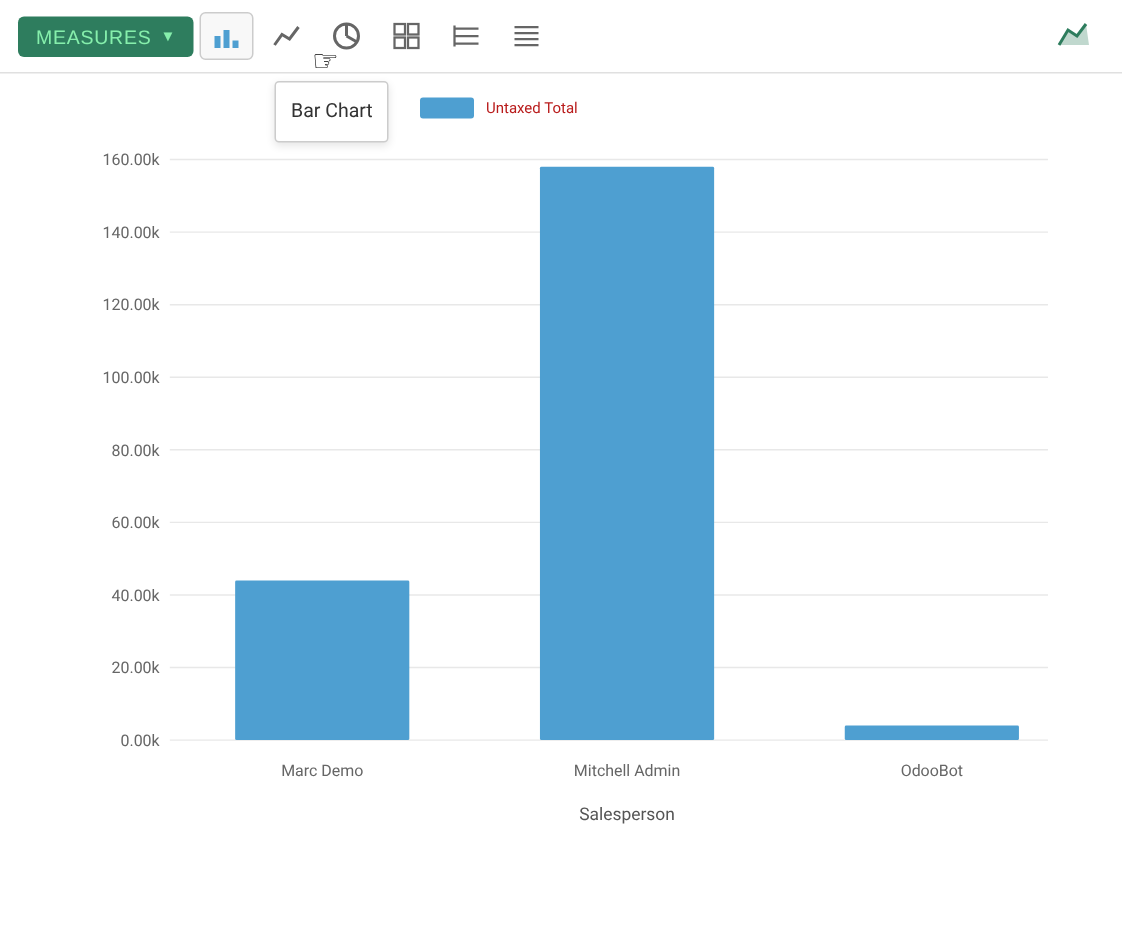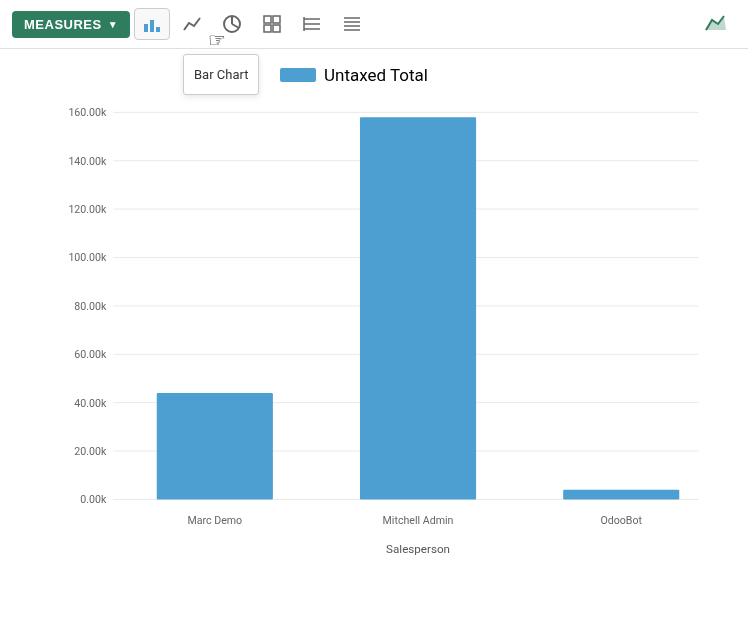--- a/index.html
+++ b/index.html
@@ -16,26 +16,26 @@
       display: flex;
       align-items: center;
       padding: 8px 12px;
       border-bottom: 1px solid #e0e0e0;
       gap: 4px;
       position: relative;
     }
 
     .measures-btn {
       background: #2e7d5e;
-      color: #ffffff;
+      color: #86efac;
       border: none;
       border-radius: 4px;
       padding: 6px 12px;
       font-size: 13px;
-      font-weight: bold;
+      font-weight: normal;
       cursor: pointer;
       display: flex;
       align-items: center;
       gap: 6px;
       letter-spacing: 0.5px;
     }
 
     .measures-btn .arrow {
       font-size: 10px;
     }
@@ -108,22 +108,22 @@
     }
 
     .legend-color {
       width: 36px;
       height: 14px;
       background: #4e9fd1;
       border-radius: 2px;
     }
 
     .legend-label {
-      font-size: 17px;
-      color: #000000;
+      font-size: 10px;
+      color: #b91c1c;
     }
 
     
     .chart-svg-container {
       position: relative;
       width: 100%;
       text-align: right;
     }
 
     svg.chart {

